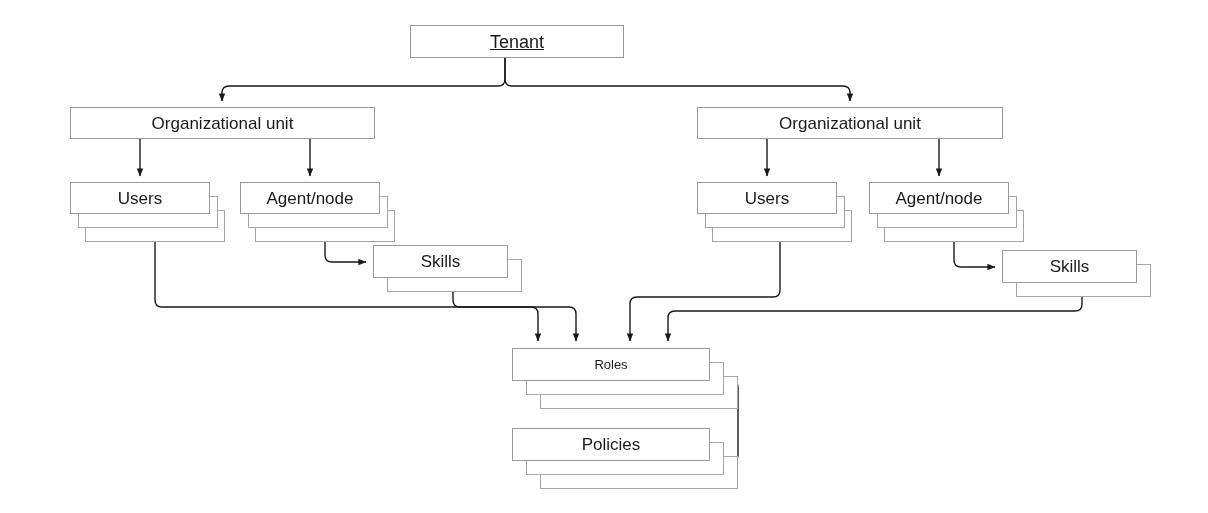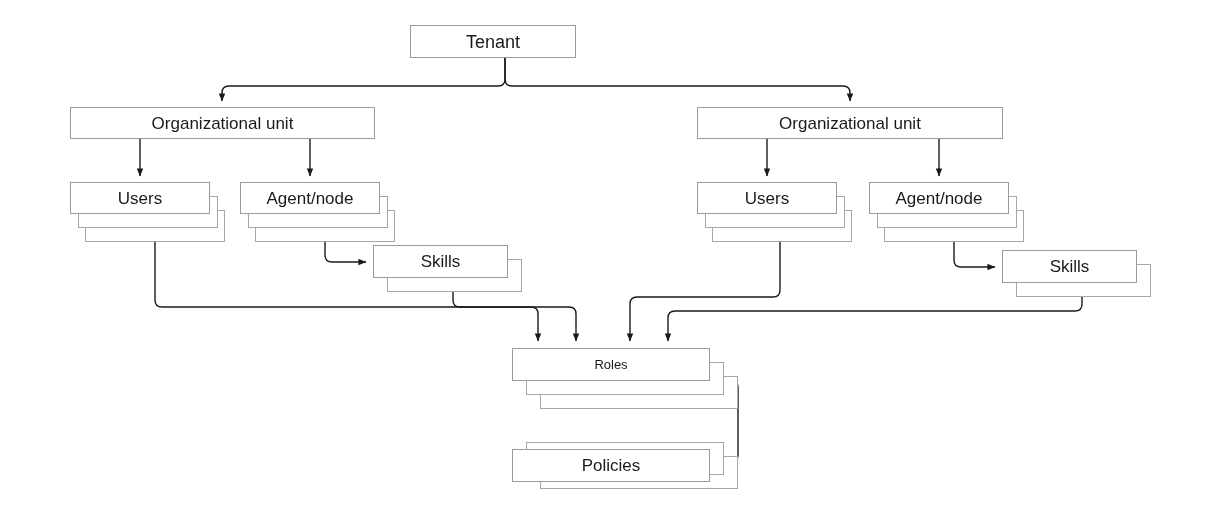--- a/index.html
+++ b/index.html
@@ -91,21 +91,21 @@
 
       <path marker-end="url(#arrowhead)" d="M780,228 L780,290 Q780,297 773,297 L637,297 Q630,297 630,304 L630,341"></path>
 
       <path marker-end="url(#arrowhead)" d="M1082,297 L1082,304 Q1082,311 1075,311 L675,311 Q668,311 668,318 L668,341"></path>
 
       <path marker-end="url(#arrowhead)" d="M724,381 L731,381 Q738,381 738,388 L738,455 Q738,462 731,462 L727,462"></path>
     </g>
   </svg>
 
   <div class="node" style="left:410px; top:25px; width:190px; height:33px;">
-    <div class="card" style="left:0; top:0; width:166px; height:33px; font-size:18px;">
+    <div class="card" style="left:0; top:0; width:214px; height:33px; font-size:18px;text-decoration:underline;">
       <span class="node-label">Tenant</span>
     </div>
   </div>
 
   <div class="node" style="left:70px; top:107px; width:305px; height:32px;">
     <div class="card" style="left:0; top:0; width:305px; height:32px; font-size:17px;">
       <span class="node-label">Organizational unit</span>
     </div>
   </div>
 
@@ -165,18 +165,18 @@
     <div class="stack-layer" style="left:28px; top:28px; width:198px; height:33px;"></div>
     <div class="stack-layer" style="left:14px; top:14px; width:198px; height:33px;"></div>
     <div class="card" style="left:0; top:0; width:198px; height:33px; font-size:13px;">
       <span class="node-label">Roles</span>
     </div>
   </div>
 
   <div class="node" style="left:512px; top:428px; width:230px; height:62px;">
     <div class="stack-layer" style="left:28px; top:28px; width:198px; height:33px;"></div>
     <div class="stack-layer" style="left:14px; top:14px; width:198px; height:33px;"></div>
-    <div class="card" style="left:0; top:0; width:198px; height:33px; font-size:17px;margin-top:21px;">
+    <div class="card" style="left:0; top:0; width:198px; height:33px; font-size:17px;">
       <span class="node-label">Policies</span>
     </div>
   </div>
 
 </div>
 
 </body></html>

